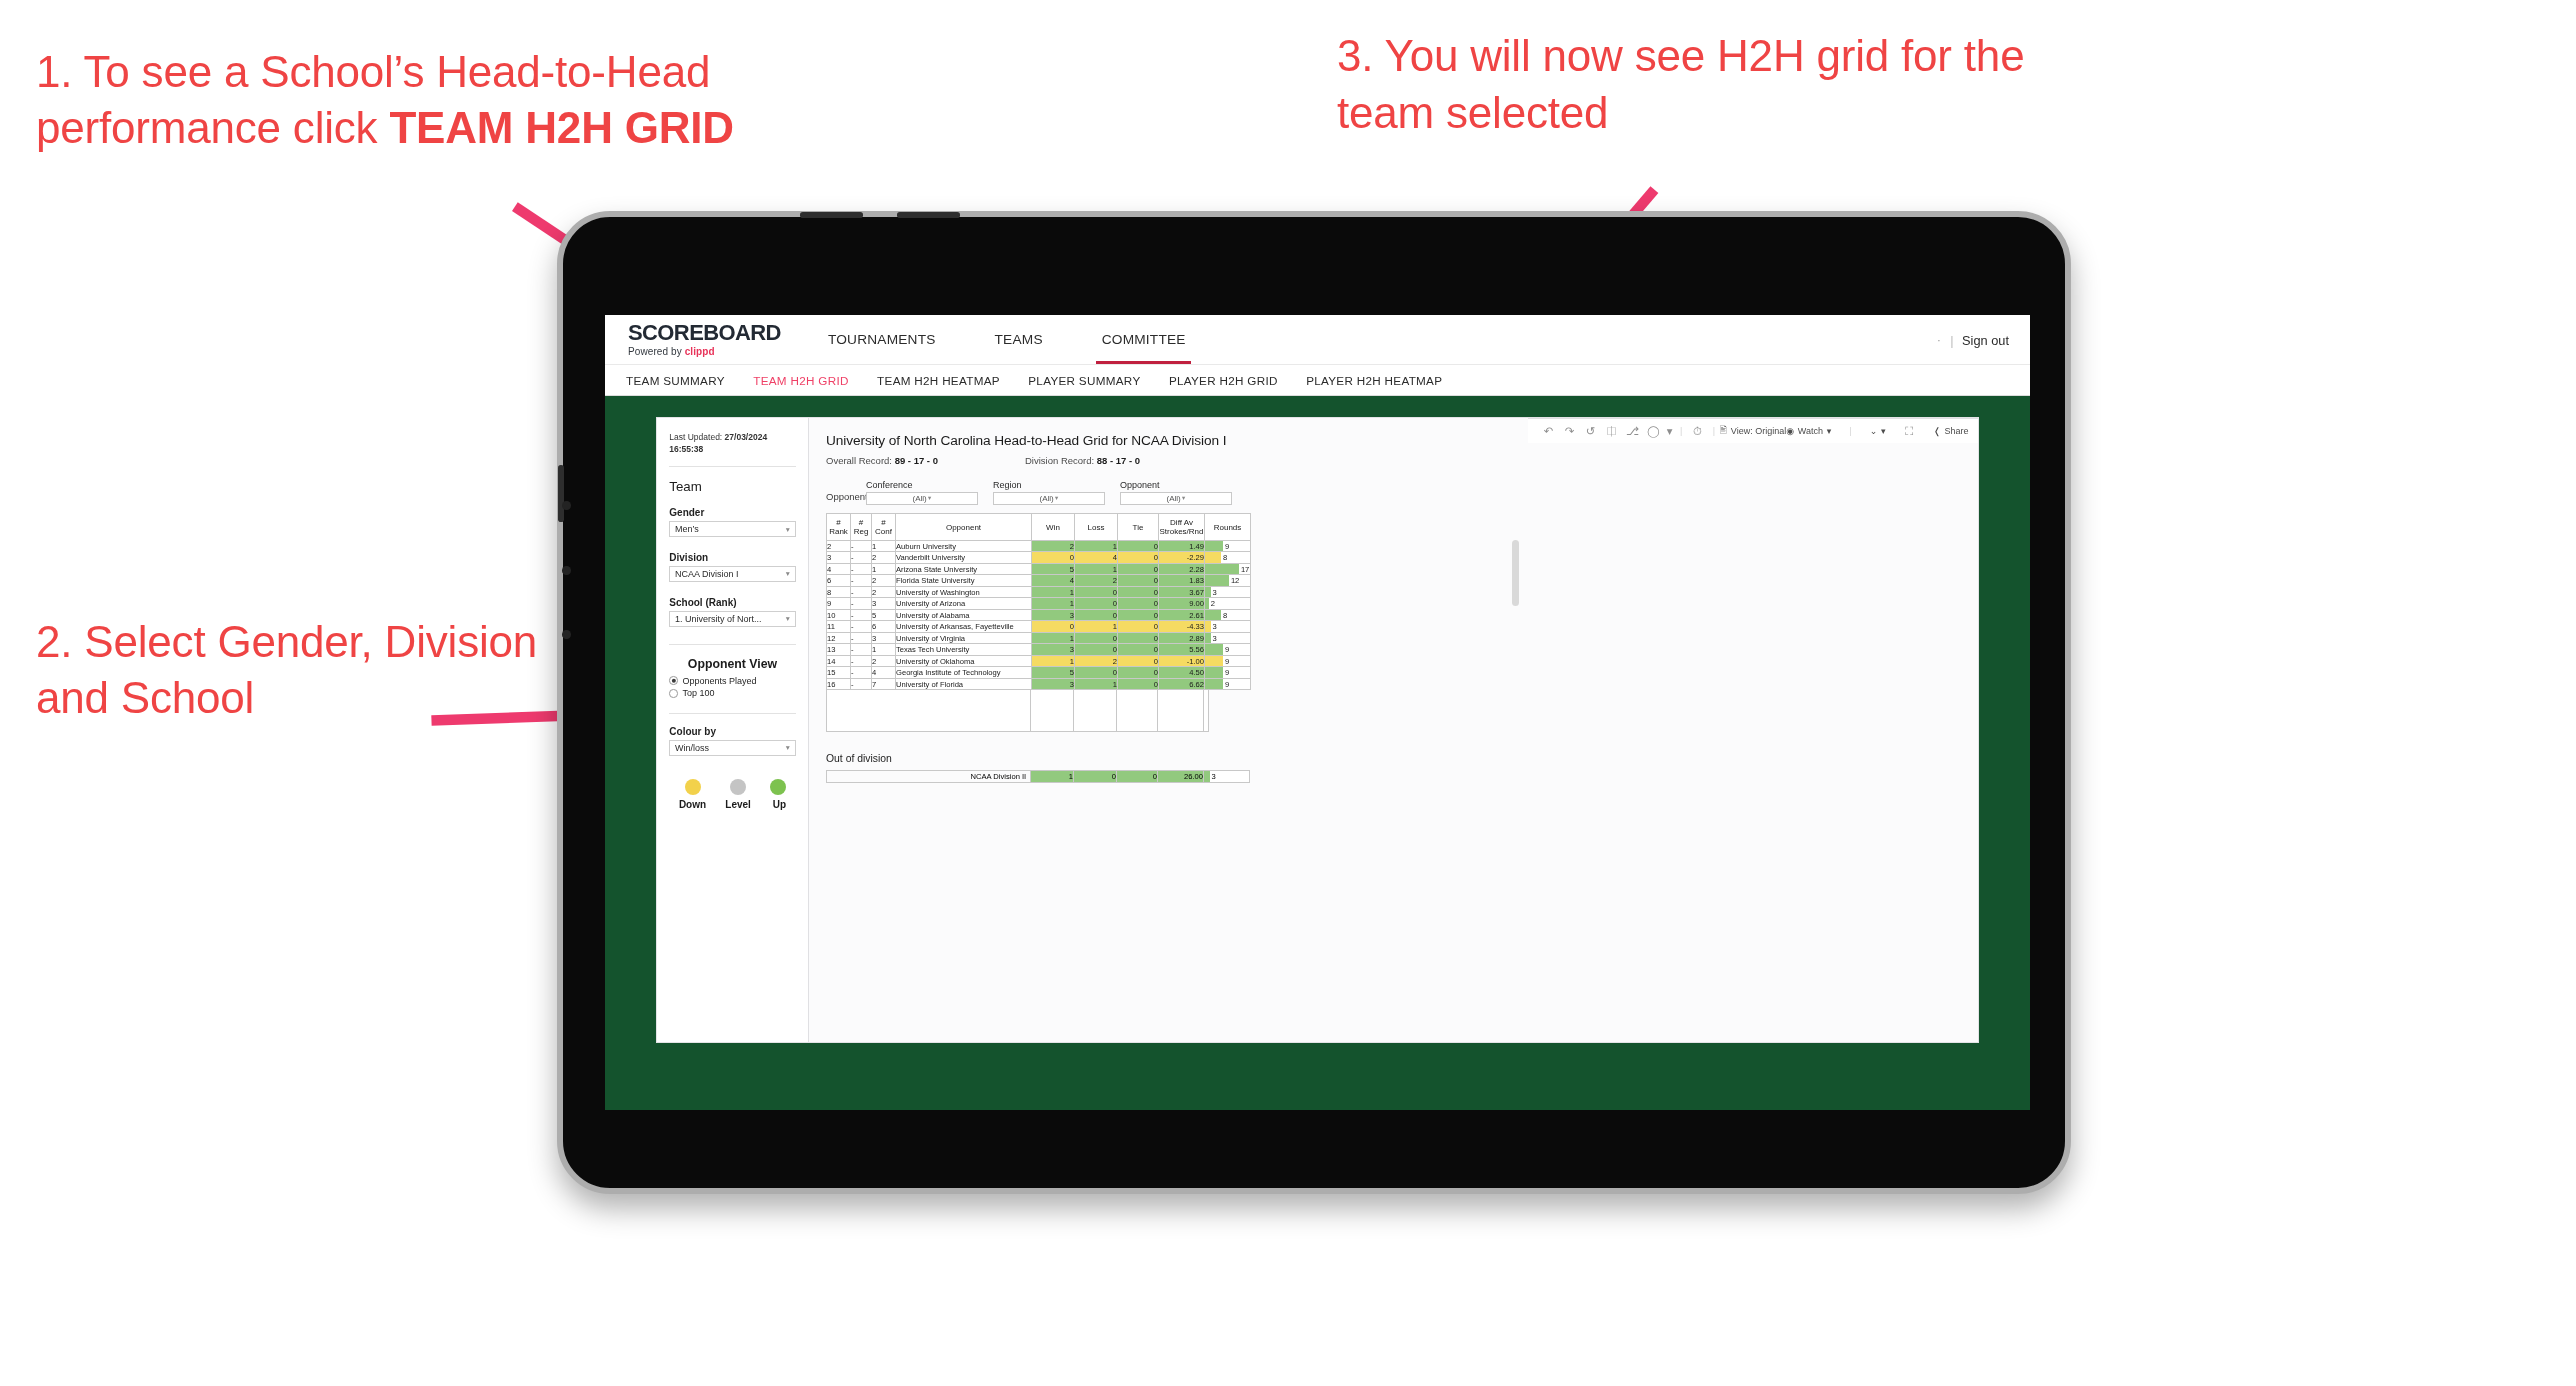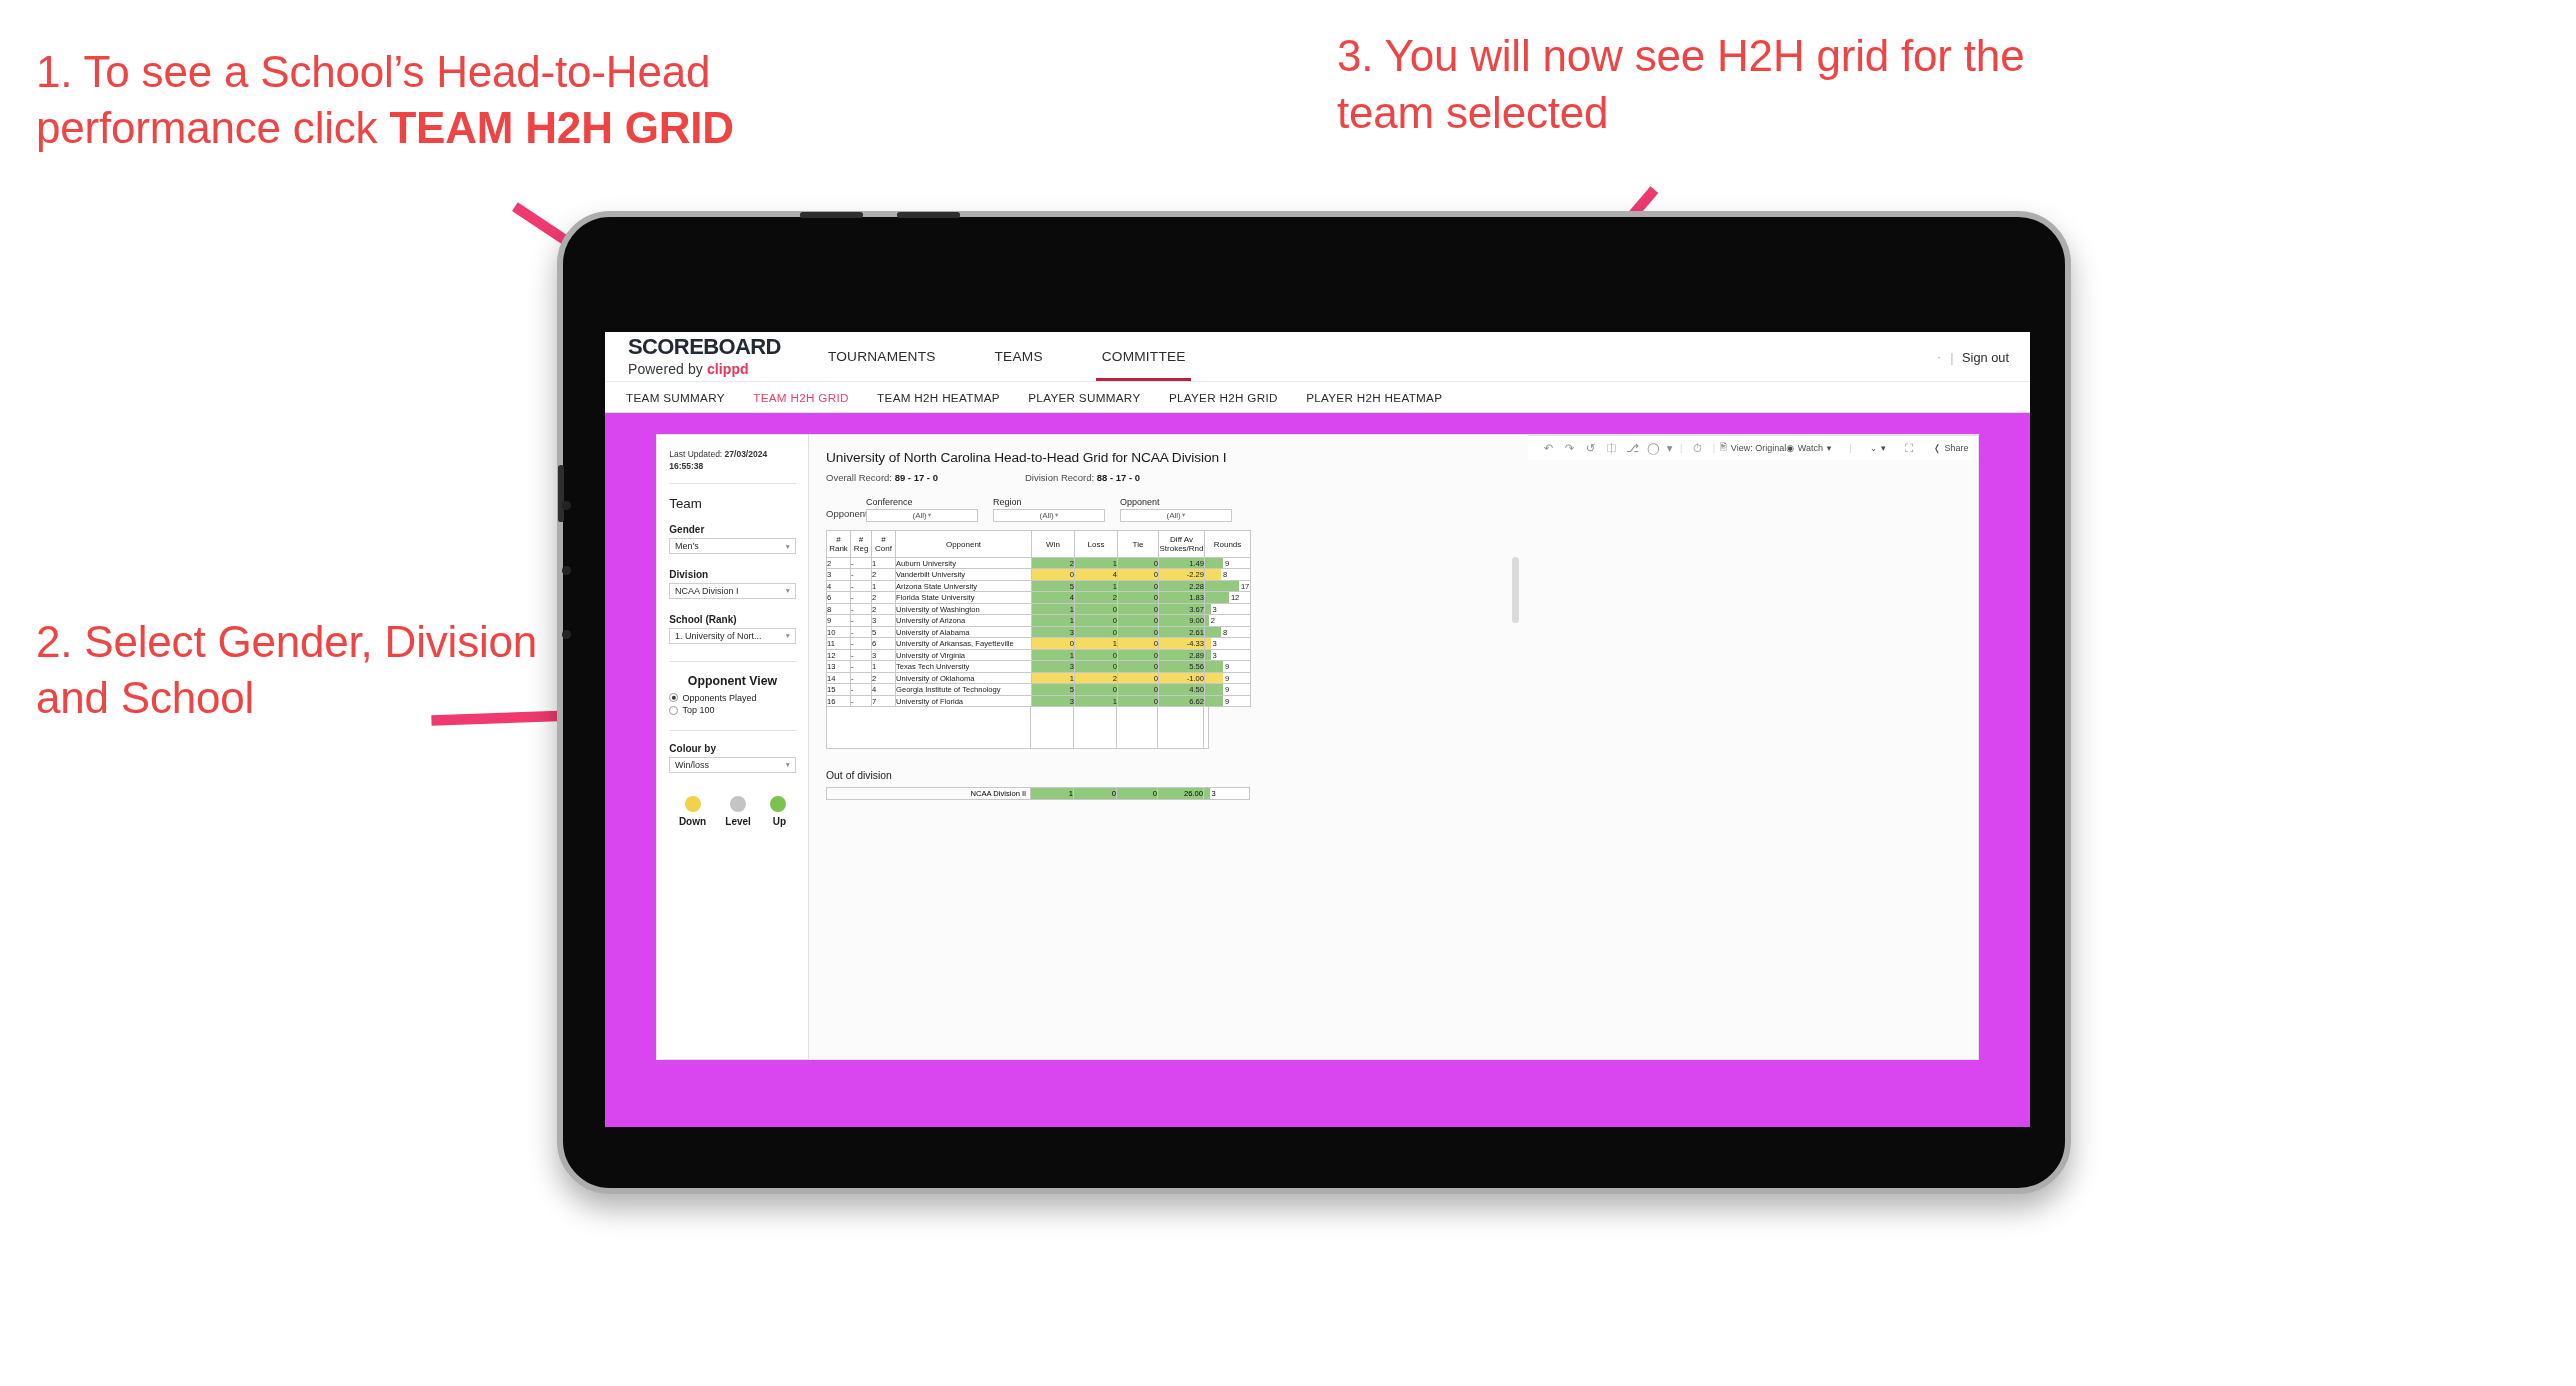--- a/index.html
+++ b/index.html
@@ -39,40 +39,40 @@
   }
   .tab-btn { position: absolute; background: #2e2e2e; border-radius: 2.8px; }
   .tb-a { top: -4.7px; left: 237px; width: 63px; height: 5.7px; }
   .tb-b { top: -4.7px; left: 334px; width: 63px; height: 5.7px; }
   .tb-c { left: -4.7px; top: 248px; width: 5.7px; height: 57px; }
   .tb-dot { position: absolute; left: -0.9px; background: #232323; width: 8.5px; height: 8.5px; border-radius: 50%; }
 
   
   #screen {
     position: absolute;
-    left: 42px; top: 115px;
+    left: 42px; top: 98px;
     width: 1425px; height: 795px;
-    background: #d946ef;
+    background: #14532d;
     overflow: hidden;
   }
 
   
   .topbar {
     height: 50px; background: #ffffff;
     display: flex; align-items: center;
     position: relative;
     border-bottom: 0.9px solid #e9e9e9;
   }
   .logo-wrap { padding: 0 15px 0 23px; display: flex; flex-direction: column; justify-content: center; }
   .logo-main {
     font-family: "Liberation Sans", sans-serif;
     font-weight: 700; font-size: 22px; letter-spacing: -0.6px;
     color: #232a34; line-height: 1;
   }
-  .logo-sub { font-size: 14px; color: #33383f; margin-top: 2.8px; letter-spacing: 0.1px; }
+  .logo-sub { font-size: 10px; color: #33383f; margin-top: 2.8px; letter-spacing: 0.1px; }
   .logo-sub .clippd { color: #e8345a; font-weight: 700; }
 
   .topnav { display: flex; align-items: stretch; height: 100%; margin-left: 15px; gap: 25px; }
   .topnav .tn {
     display: flex; align-items: center; padding: 0 17px;
     font-size: 13.7px; color: #2b2b2b; letter-spacing: 0.2px;
     cursor: pointer; position: relative;
   }
   .topnav .tn.active::after {
     content: ""; position: absolute; left: 11.4px; right: 11.4px; bottom: 0;

